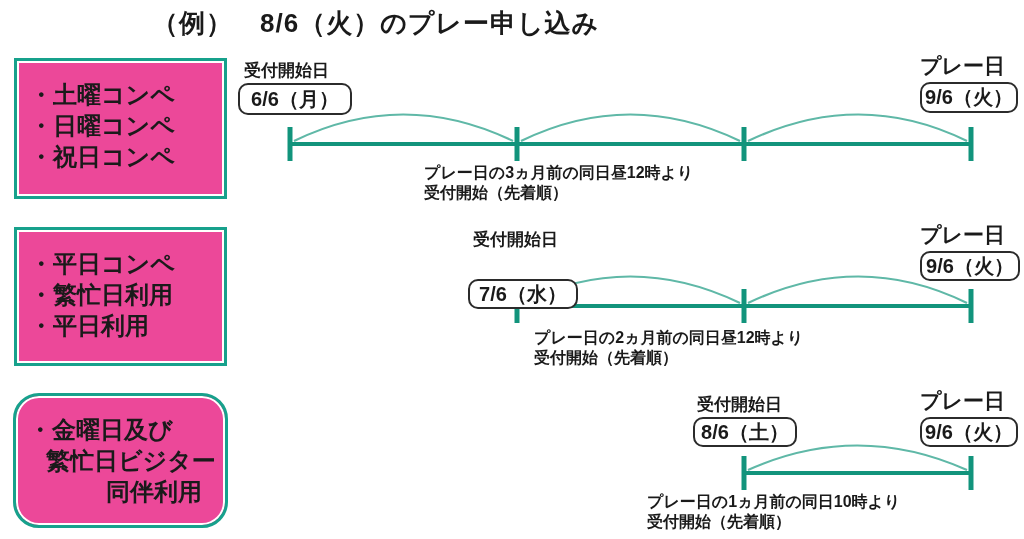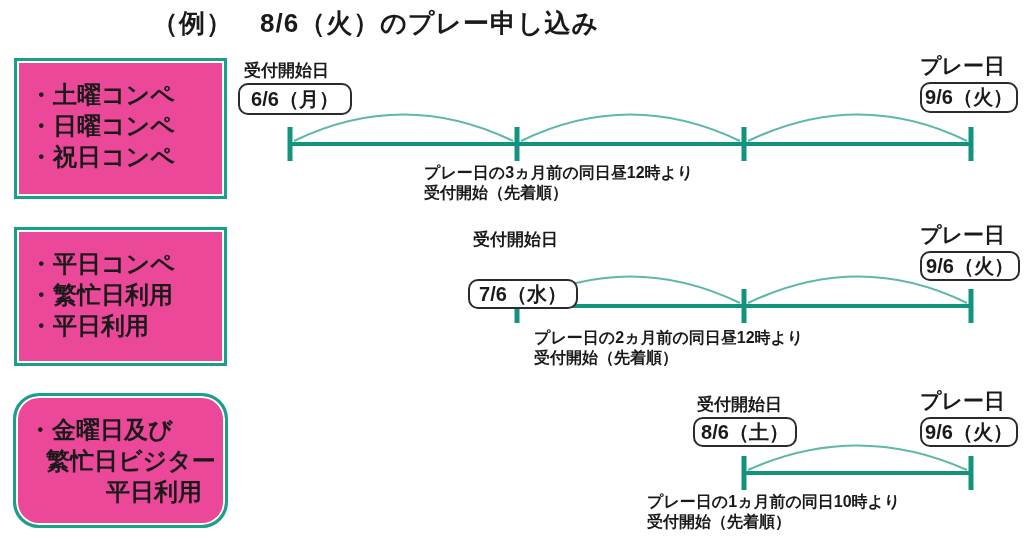--- a/index.html
+++ b/index.html
@@ -97,21 +97,21 @@
     <div class="cat-line">・祝日コンペ</div>
   </div>
   <div id="gb2" class="abs green-box">
     <div class="cat-line">・平日コンペ</div>
     <div class="cat-line">・繁忙日利用</div>
     <div class="cat-line">・平日利用</div>
   </div>
   <div id="gb3" class="abs green-box">
     <div class="cat-line">・金曜日及び</div>
     <div class="cat-line indent-1">繁忙日ビジター</div>
-    <div class="cat-line indent-2">平日利用</div>
+    <div class="cat-line indent-2">同伴利用</div>
   </div>
 
   <div id="r1-start-label" class="abs start-label">受付開始日</div>
   <div id="r1-start-box" class="abs date-box">6/6（月）</div>
   <div id="r1-end-label" class="abs end-label">プレー日</div>
   <div id="r1-end-box" class="abs date-box">9/6（火）</div>
   <div id="r1-caption" class="abs caption">
     <div>プレー日の3ヵ月前の同日昼12時より</div>
     <div>受付開始（先着順）</div>
   </div>

